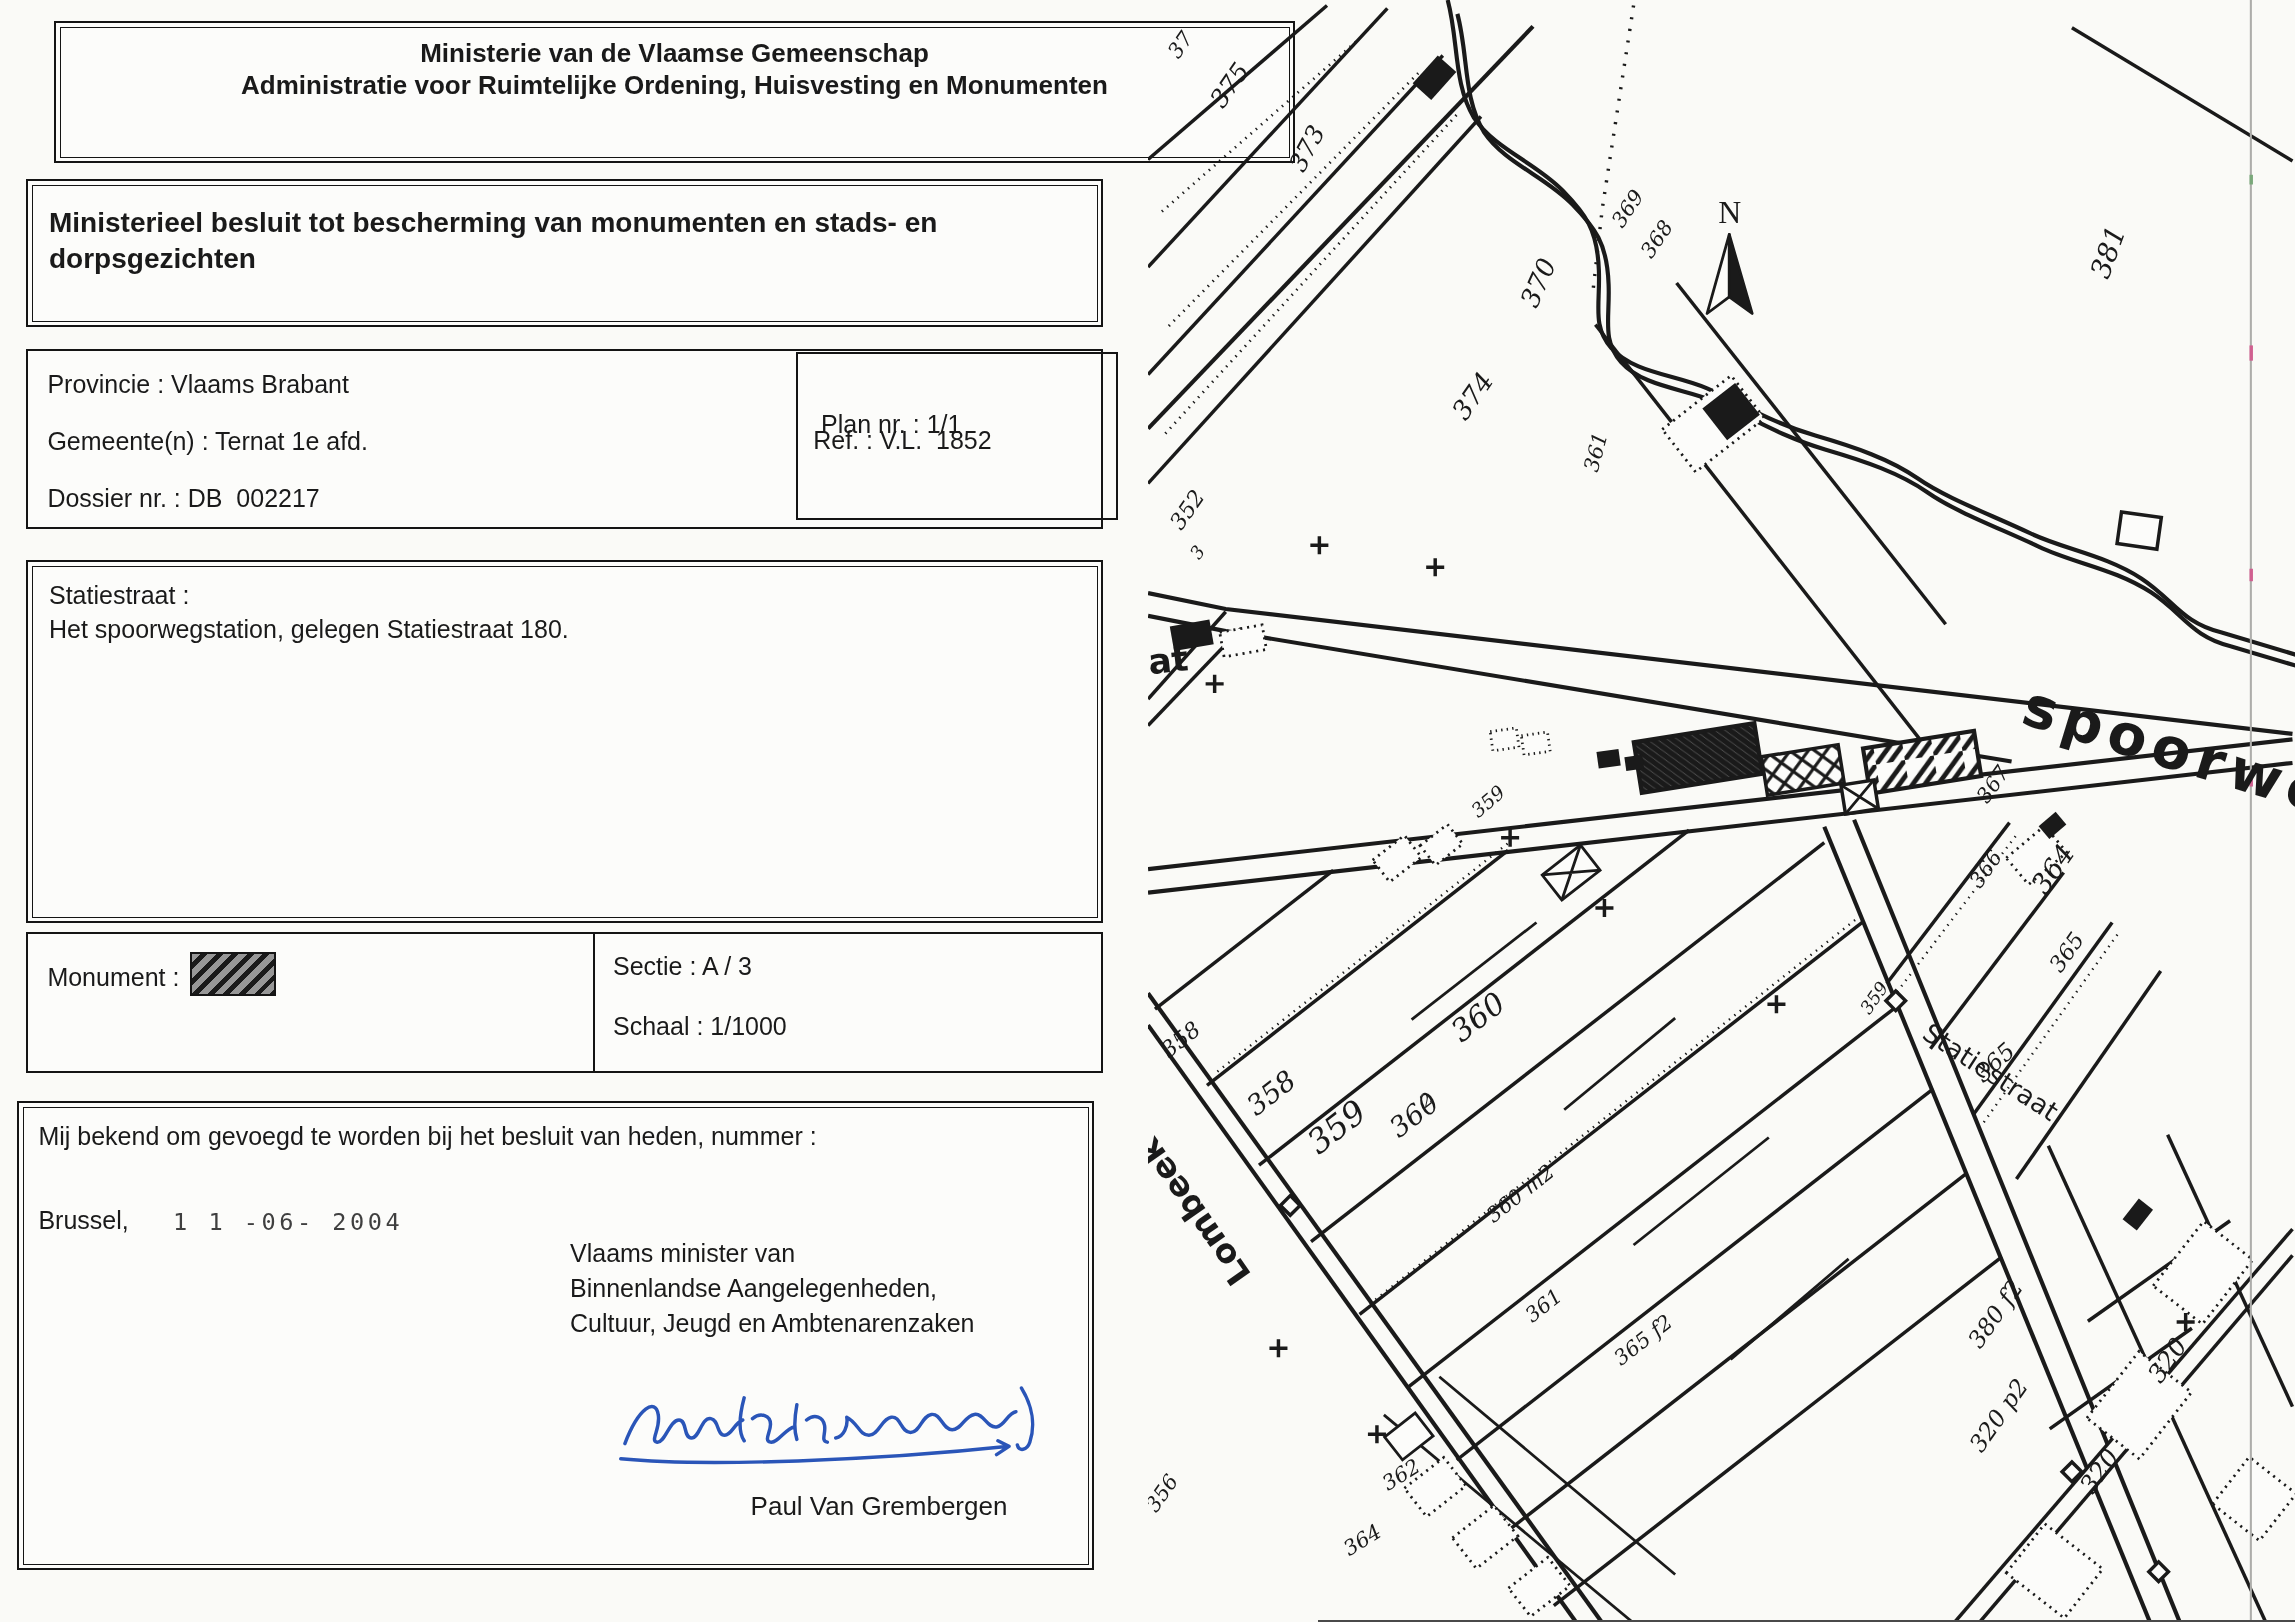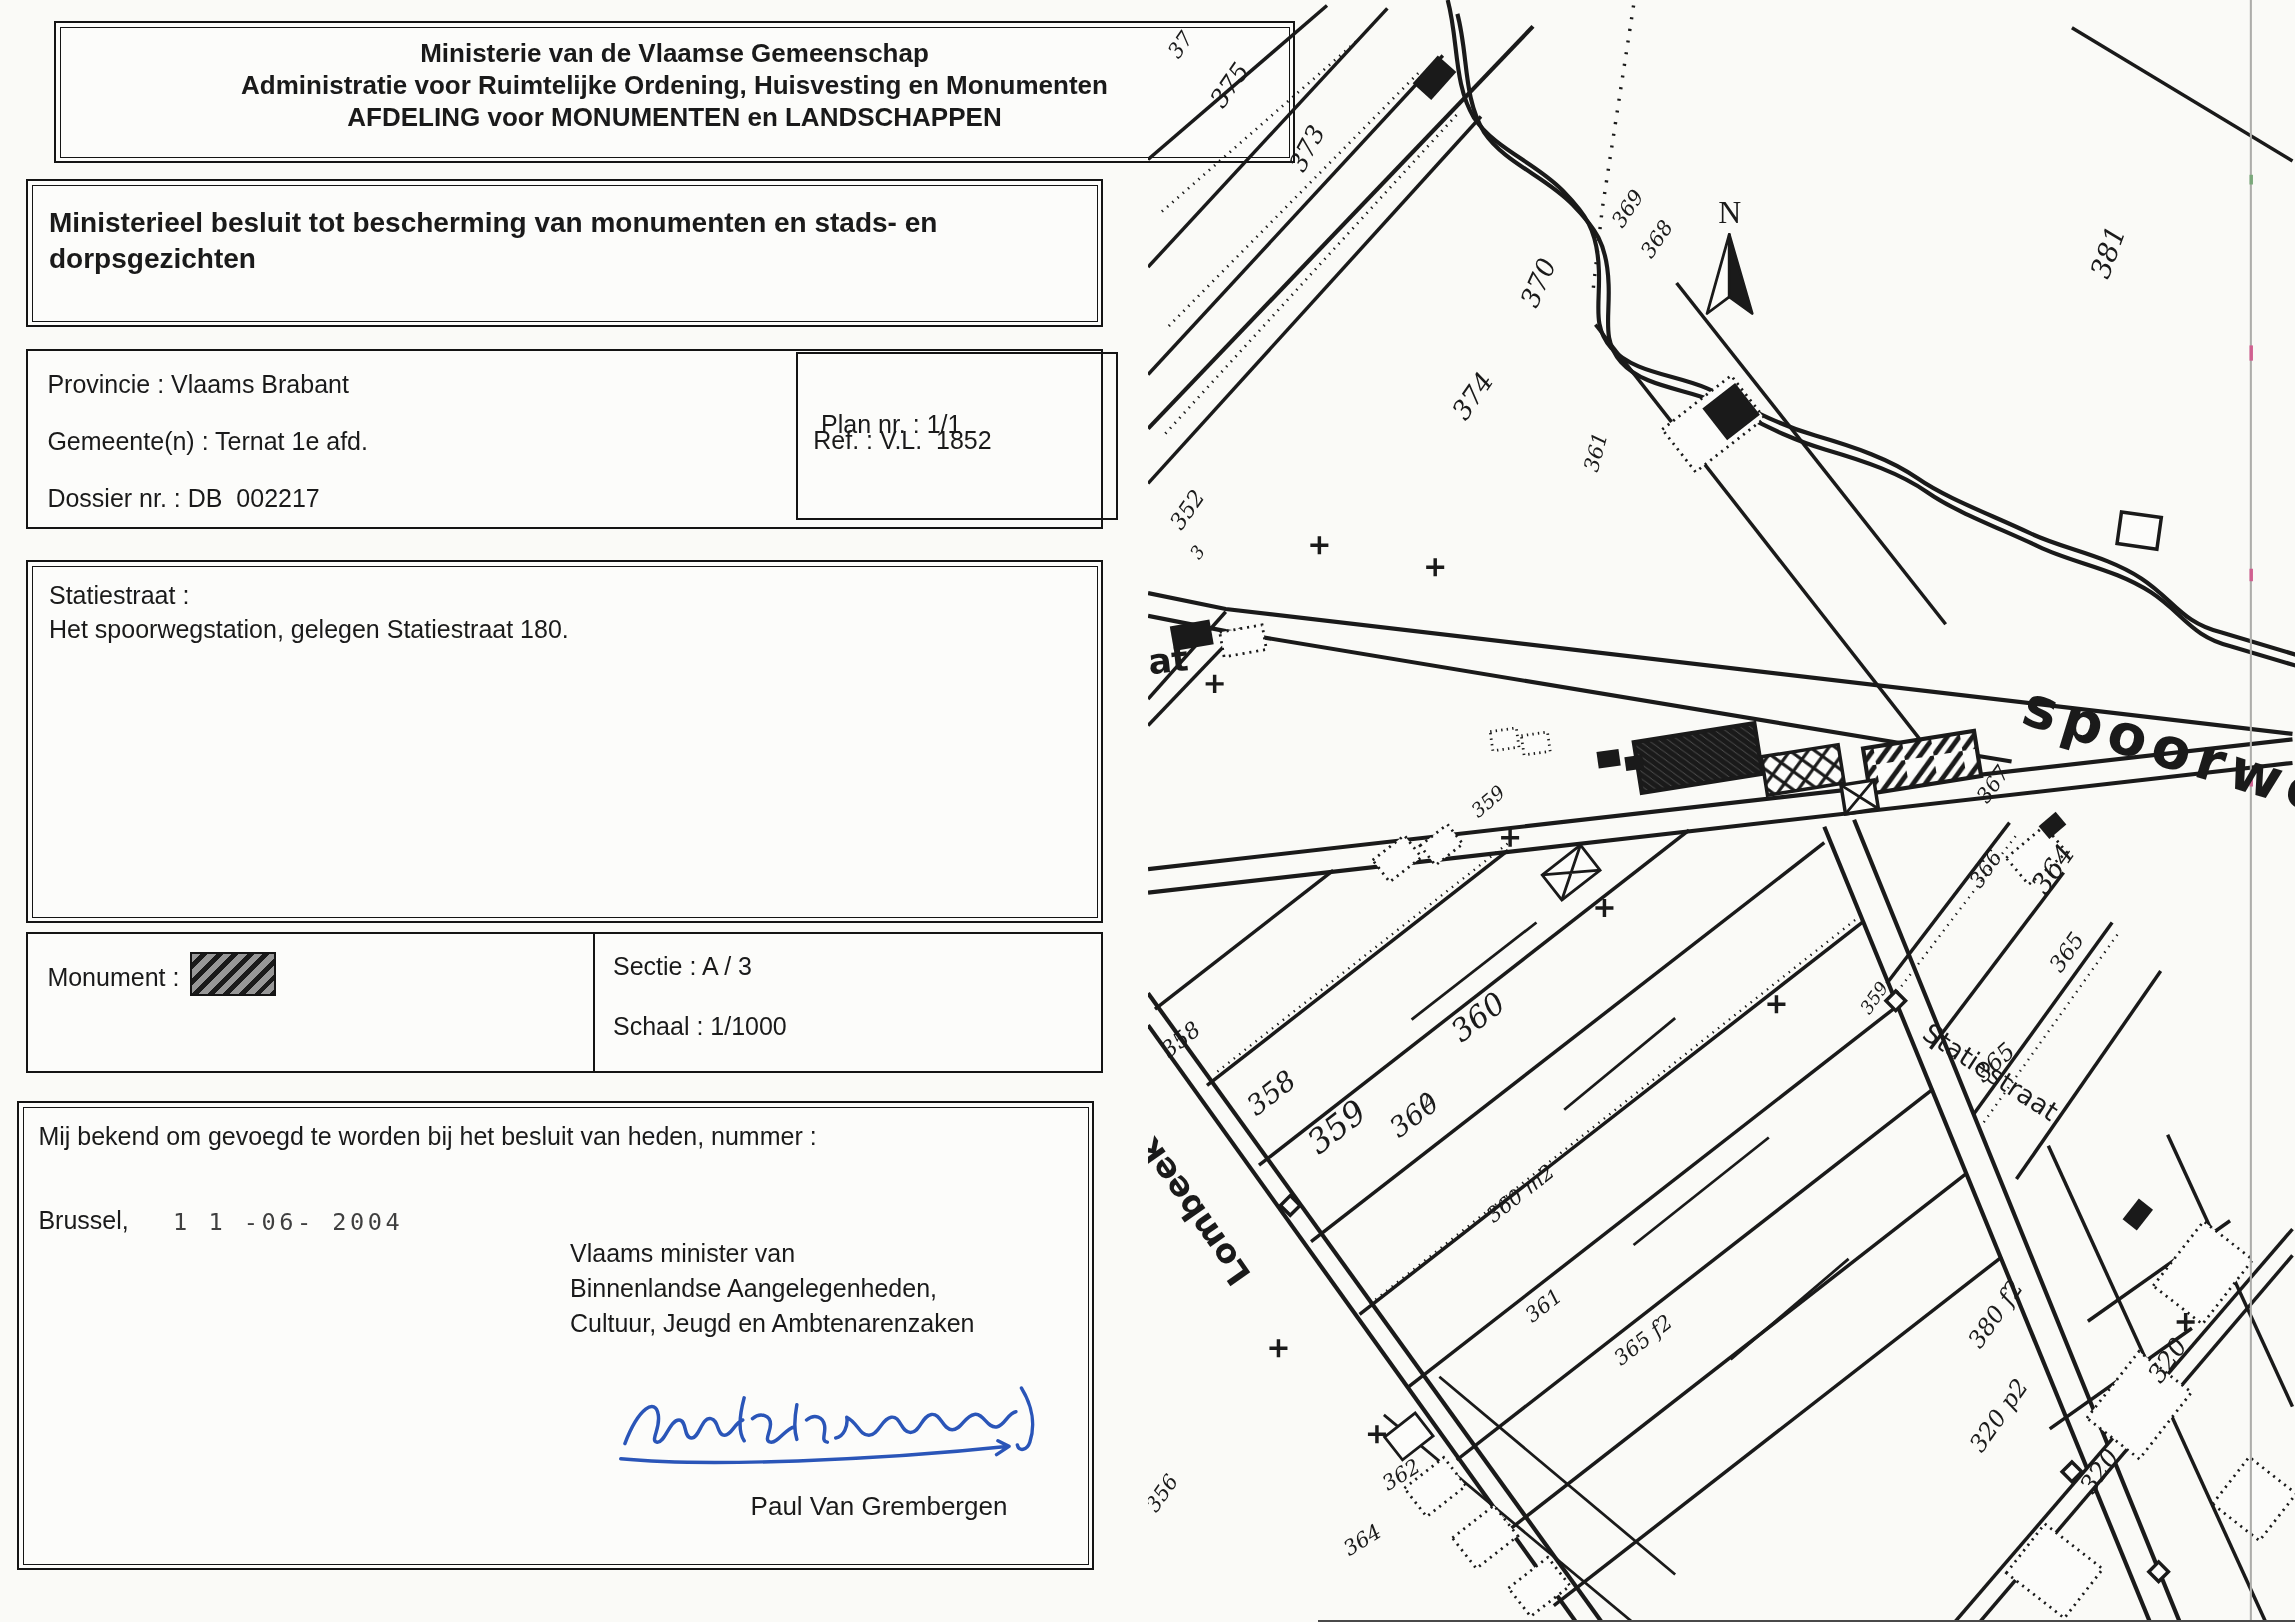--- a/index.html
+++ b/index.html
@@ -31,21 +31,20 @@
 </head>
 <body>
 
 <div id="page">
 
   <div class="dbox" style="left:26px;top:21px;width:1241px;height:142px;margin-left:28px;">
     <div class="inner"></div>
     <div class="hdr ctr">
       <div>Ministerie van de Vlaamse Gemeenschap</div>
       <div>Administratie voor Ruimtelijke Ordening, Huisvesting en Monumenten</div>
-      <div>AFDELING voor MONUMENTEN en LANDSCHAPPEN</div>
     </div>
   </div>
 
   <div class="dbox" style="left:26px;top:179px;width:1077px;height:148px;">
     <div class="inner"></div>
     <div class="decree">Ministerieel besluit tot bescherming van monumenten en stads- en dorpsgezichten</div>
   </div>
 
   <div class="dbox" style="left:26px;top:349px;width:1077px;height:180px;">
     <div class="row" style="left:19.4px;top:19.4px;">

